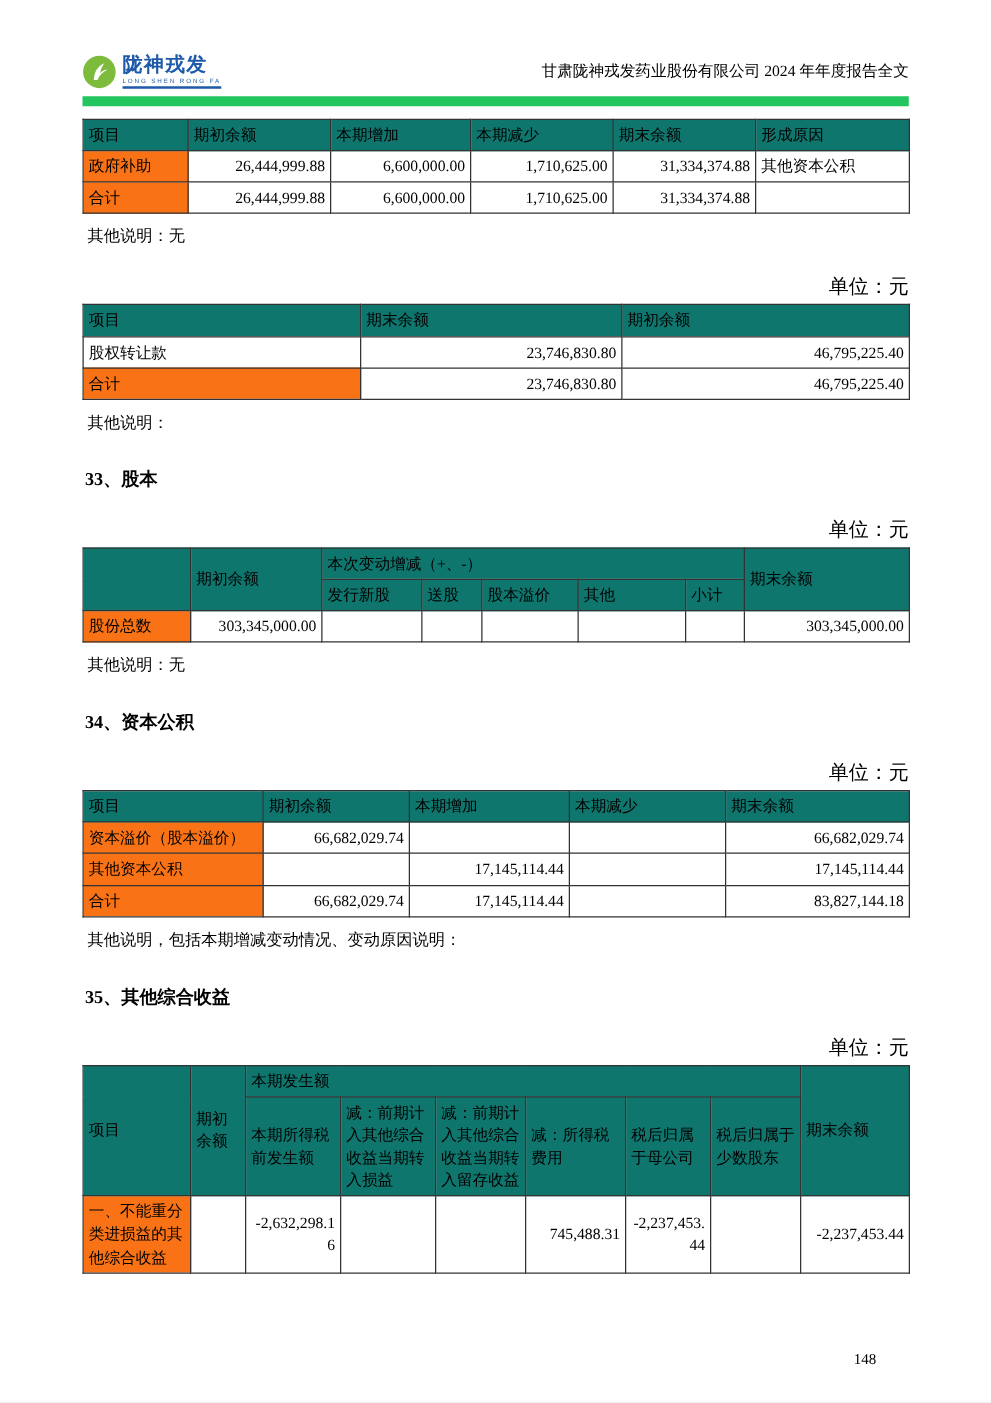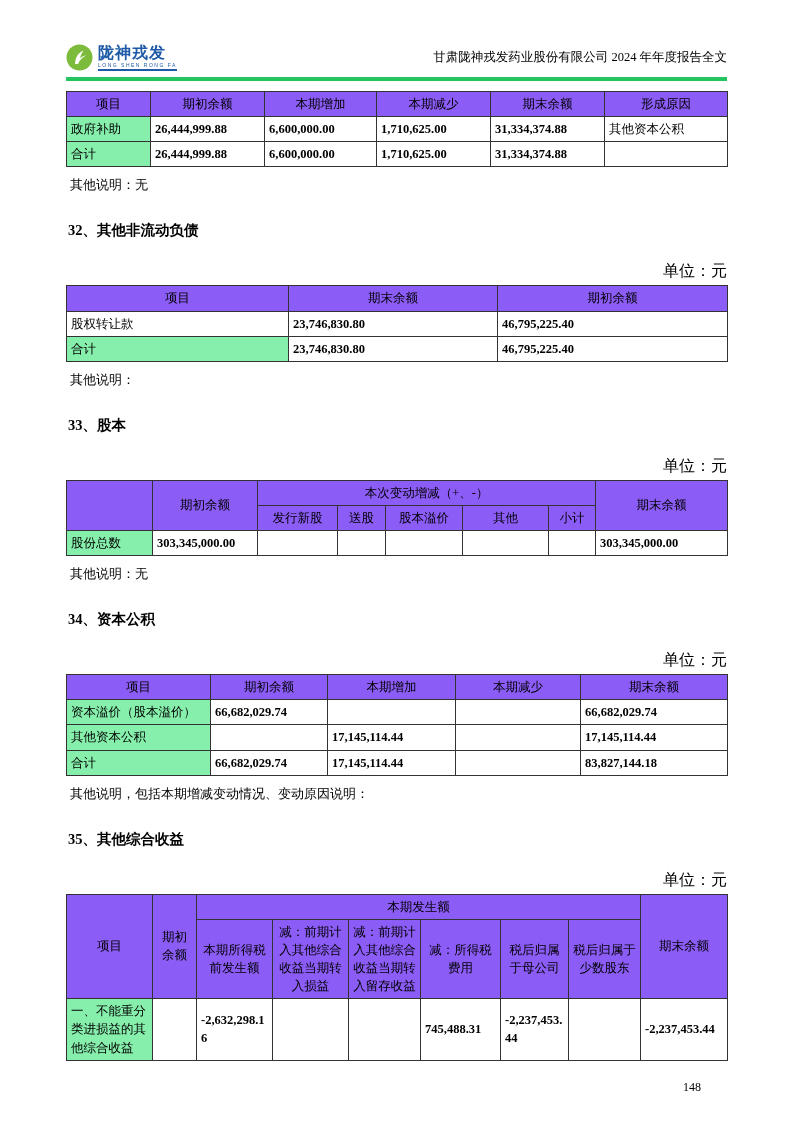--- a/index.html
+++ b/index.html
@@ -8,43 +8,43 @@
     width:793px;height:1122px;
     margin:0 auto;background:#ffffff;
     font-family:"Liberation Serif","DejaVu Serif",serif;
     color:#000;overflow:hidden;
   }
   .content{padding:0 66px;}
   
   .doc-header{
     display:flex;justify-content:space-between;align-items:center;
     padding-top:44px;padding-bottom:6px;
-    border-bottom:4px solid #22c55e;
+    border-bottom:8px solid #22c55e;
   }
   .logo{display:flex;align-items:center;gap:5px;}
   .logo-text{display:flex;flex-direction:column;line-height:1;}
   .logo-cn{font-size:16px;font-weight:bold;color:#1e5aa8;letter-spacing:1px;font-family:"Liberation Sans",sans-serif;}
   .logo-en{font-size:5px;color:#1e5aa8;letter-spacing:1.5px;margin-top:2px;border-bottom:2px solid #1e5aa8;padding-bottom:1px;font-family:"Liberation Sans",sans-serif;}
   .doc-title{font-size:12.5px;}
   
   table.tbl{
     width:661px;border-collapse:collapse;table-layout:fixed;
     font-size:12.5px;
   }
   table.tbl th,table.tbl td{
     border:1px solid #333;
     padding:3px 4px;
     line-height:1.45;
     vertical-align:middle;
     word-wrap:break-word;
   }
-  table.tbl th{background:#8b5cf6;font-weight:normal;text-align:center;}
+  table.tbl th{background:#0f766e;font-weight:normal;text-align:left;}
   td.lab{text-align:left;}
-  td.gray{background:#86efac;margin-top:36px;}
-  td.num{text-align:left;font-weight:bold;}
+  td.gray{background:#f97316;margin-top:36px;}
+  td.num{text-align:right;}
   td.txt{text-align:left;}
   .t31{margin-top:10px;}
   .note{font-size:13px;margin:9px 0 0 4px;}
   h2.sec{font-size:14.5px;font-weight:bold;margin:27px 0 0 2px;}
   .unit{font-size:16px;text-align:right;margin:21px 0 3px 0;}
   .remark{
     font-size:13px;line-height:1.75;text-align:justify;
     text-indent:2em;margin:6px 0 0 0;
   }
   .t35 td{line-height:1.55;}
@@ -106,21 +106,20 @@
         <td class="num">26,444,999.88</td>
         <td class="num">6,600,000.00</td>
         <td class="num">1,710,625.00</td>
         <td class="num">31,334,374.88</td>
         <td class="txt"></td>
       </tr>
     </tbody>
       </table>
     <p class="note">其他说明：无</p>
 
-    <h2 class="sec">32、其他非流动负债</h2>
     <div class="unit">单位：元</div>
     <table class="tbl">
       <colgroup>
           <col style="width:222px">
           <col style="width:209px">
           <col style="width:230px">
         </colgroup>
       <tbody>
           <tr>
         <th>项目</th>

